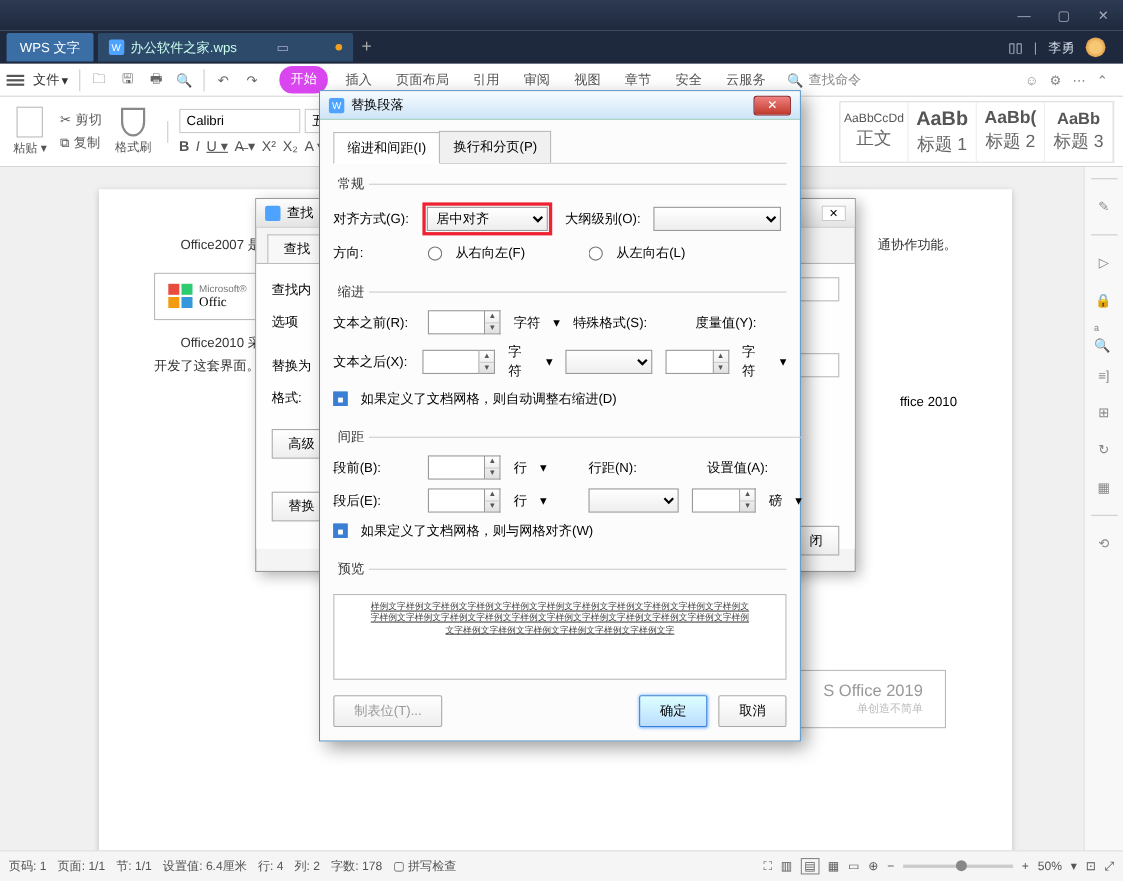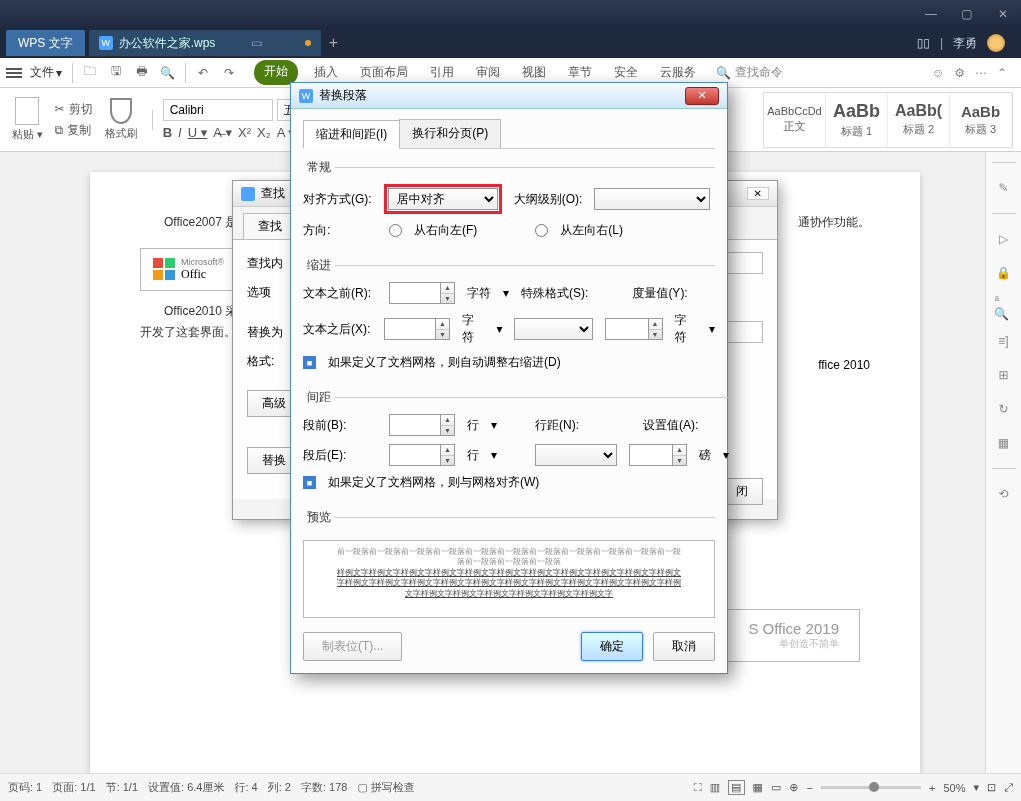--- a/index.html
+++ b/index.html
@@ -23,39 +23,39 @@
 
 
 .menubar { height: 30px; background: #fff; border-bottom: 1px solid #d0d0d0; display: flex; align-items: center; padding: 0 6px; gap: 4px; }
 .burger { width: 16px; display: flex; flex-direction: column; gap: 2px; }
 .burger span { height: 2px; background: #555; }
 .file-drop { display: flex; align-items: center; gap: 2px; font-size: 12px; color: #333; padding: 0 4px; }
 .vsep { width: 1px; height: 20px; background: #ccc; margin: 0 2px; }
 .menubar .ico { width: 22px; height: 22px; display: flex; align-items: center; justify-content: center; color: #666; }
 .ribbon-tabs { display: flex; gap: 10px; margin-left: 10px; font-size: 12px; color: #555; }
 .ribbon-tabs .rtab { padding: 4px 6px; }
-.ribbon-tabs .active { background: #4d7c0f; color: #fff; border-radius: 12px; padding: 3px 10px; }
+.ribbon-tabs .active { background: #d946ef; color: #fff; border-radius: 12px; padding: 3px 10px; }
 .search-cmd { display: flex; align-items: center; color: #888; gap: 4px; margin-left: 10px; }
 .menubar-right { margin-left: auto; display: flex; align-items: center; gap: 10px; color: #888; padding-right: 8px; }
 
 
 .ribbon { height: 64px; background: #fff; border-bottom: 1px solid #d0d0d0; display: flex; align-items: center; padding: 4px 8px; gap: 8px; color: #555; }
 .rgroup { display: flex; flex-direction: column; align-items: center; gap: 2px; }
 .rgroup.big { padding: 0 4px; }
 .rgroup .lbl { font-size: 11px; }
 .paste-ico { width: 24px; height: 28px; border: 1px solid #bbb; background: #fff; position: relative; }
 .fmt-ico { width: 22px; height: 26px; border: 2px solid #888; border-radius: 0 0 50% 50%; }
 .font-row { display: flex; align-items: center; gap: 4px; }
 .font-input { border: 1px solid #ccc; height: 22px; padding: 0 6px; width: 110px; background: #fff; font-size: 12px; }
 .font-size { width: 40px; }
 .tool-row { display: flex; gap: 6px; font-size: 13px; align-items: center; }
 .style-gallery { display: flex; border: 1px solid #ddd; height: 56px; margin-left: auto; }
 .style-item { width: 62px; display: flex; flex-direction: column; align-items: center; justify-content: center; border-right: 1px solid #eee; }
 .style-preview { font-size: 14px; }
-.style-lbl { font-size: 11px; color: #666; margin-top: 2px; }
+.style-lbl { font-size: 16px; color: #666; margin-top: 2px; }
 
 
 .doc-area { position: absolute; top: 152px; left: 0; right: 36px; bottom: 28px; background: #f0f0f0; overflow: hidden; }
 .paper { position: absolute; left: 90px; top: 20px; width: 830px; height: 650px; background: #fff; box-shadow: 0 2px 6px rgba(0,0,0,0.2); padding: 40px 50px; }
 .doc-text { font-size: 12px; line-height: 1.8; color: #333; }
 .office-box { border: 1px solid #bbb; display: inline-block; padding: 8px 12px; margin: 10px 0; }
 .office-logo { display: flex; align-items: center; gap: 6px; }
 .office-squares { width: 22px; height: 22px; display: grid; grid-template-columns: 1fr 1fr; gap: 2px; }
 .office-squares span:nth-child(1){background:#e74c3c;}
 .office-squares span:nth-child(2){background:#2ecc71;}
@@ -484,21 +484,20 @@
       </div>
       <div class="frow">
         <span class="chk">■</span>
         <span>如果定义了文档网格，则与网格对齐(W)</span>
       </div>
     </fieldset>
 
     <fieldset>
       <legend>预览</legend>
       <div class="preview-box">
-        <div>前一段落前一段落前一段落前一段落前一段落前一段落前一段落前一段落前一段落前一段落前一段落前一段落前一段落前一段落</div>
         <div class="mid">样例文字样例文字样例文字样例文字样例文字样例文字样例文字样例文字样例文字样例文字样例文字样例文字样例文字样例文字样例文字样例文字样例文字样例文字样例文字样例文字样例文字样例文字样例文字样例文字样例文字样例文字样例文字样例文字</div>
       </div>
     </fieldset>
 
     <div class="dlg-footer">
       <div class="footer-btn disabled">制表位(T)...</div>
       <div style="flex:1"></div>
       <div class="footer-btn primary">确定</div>
       <div class="footer-btn">取消</div>
     </div>

